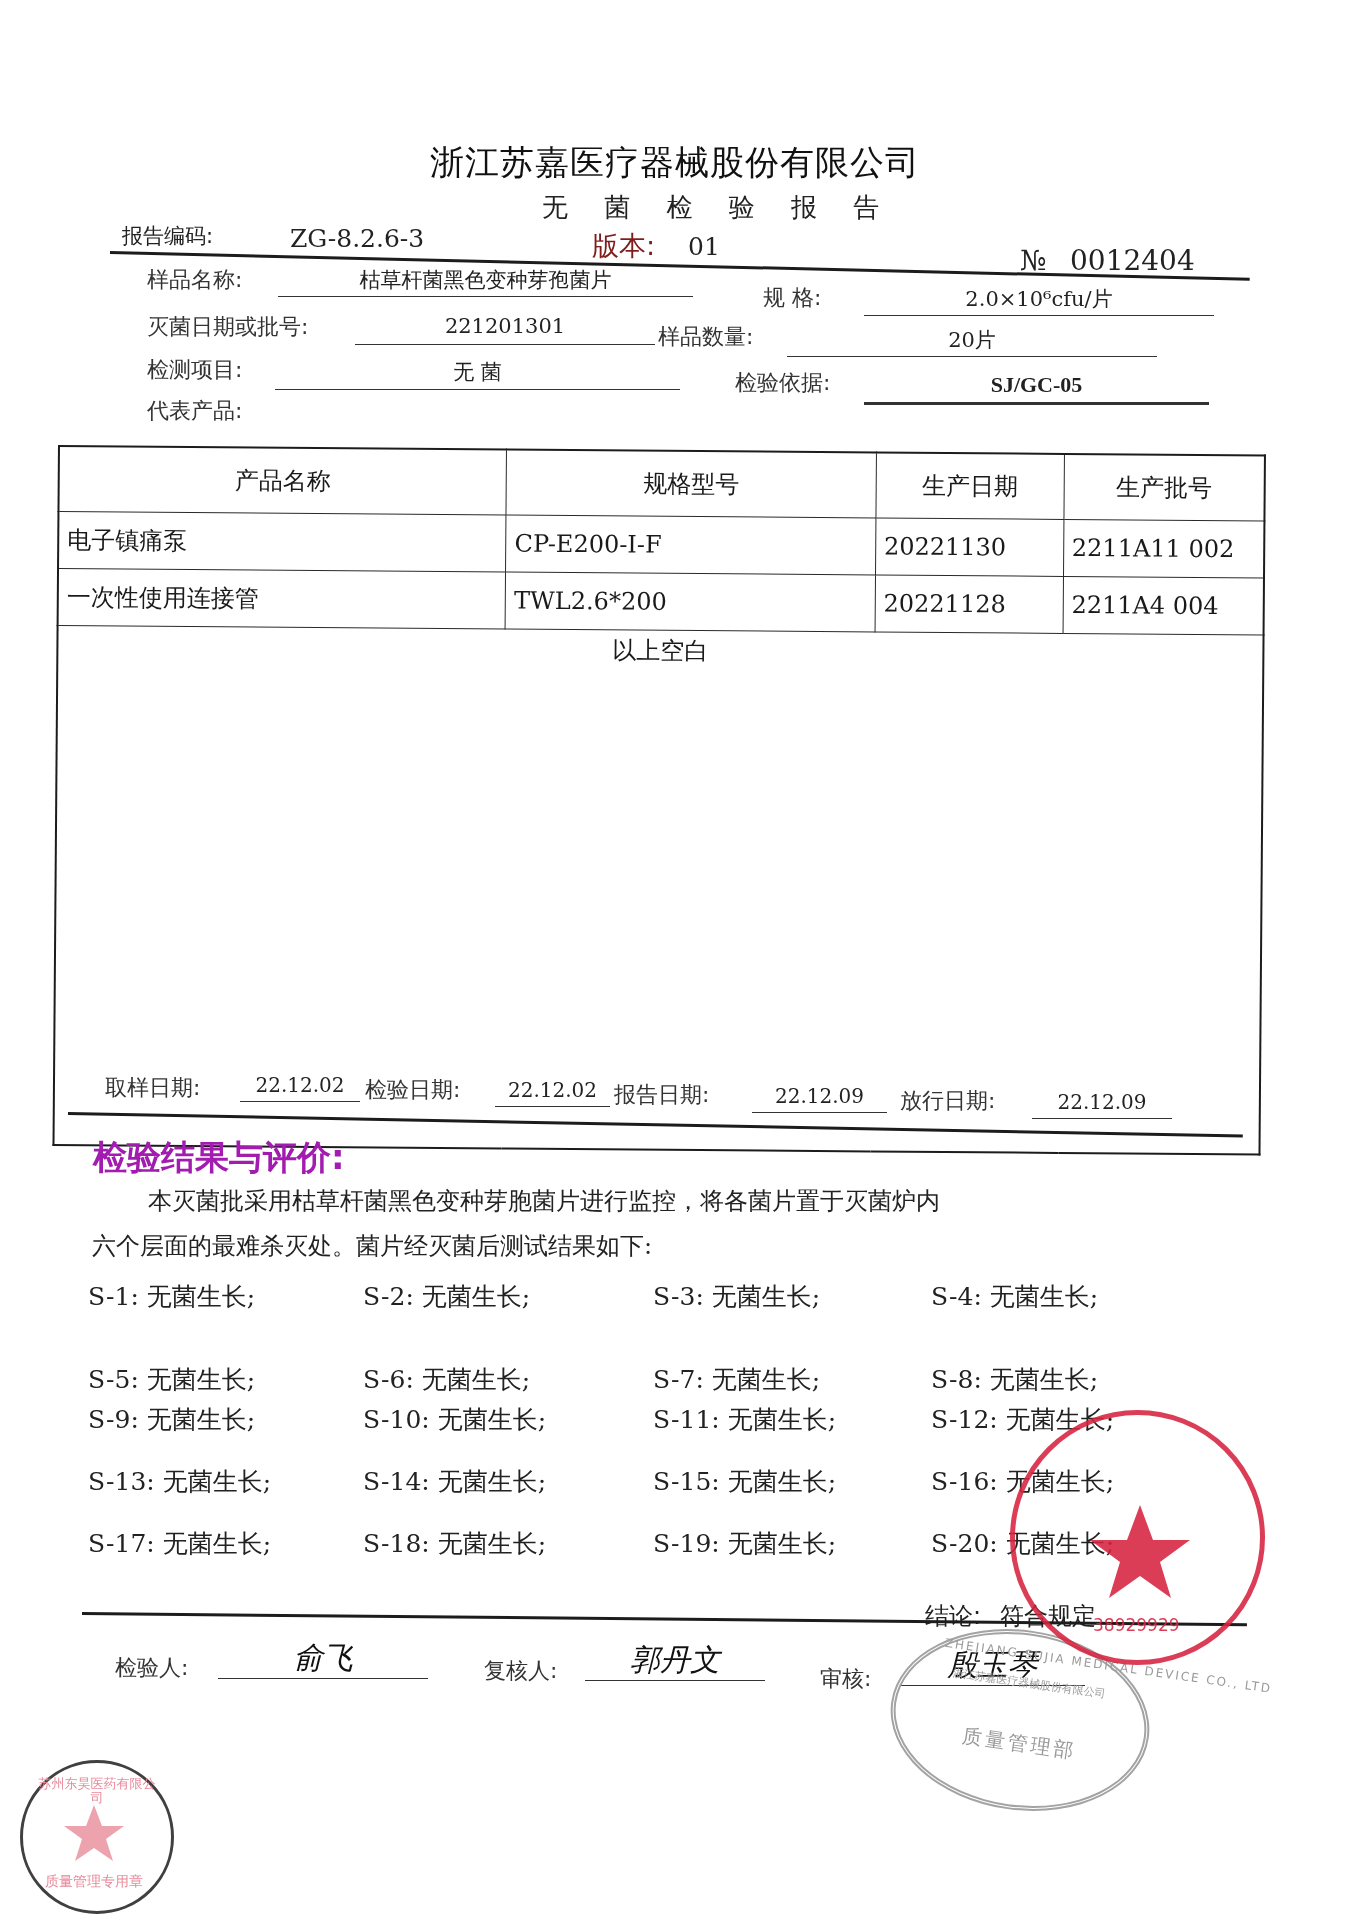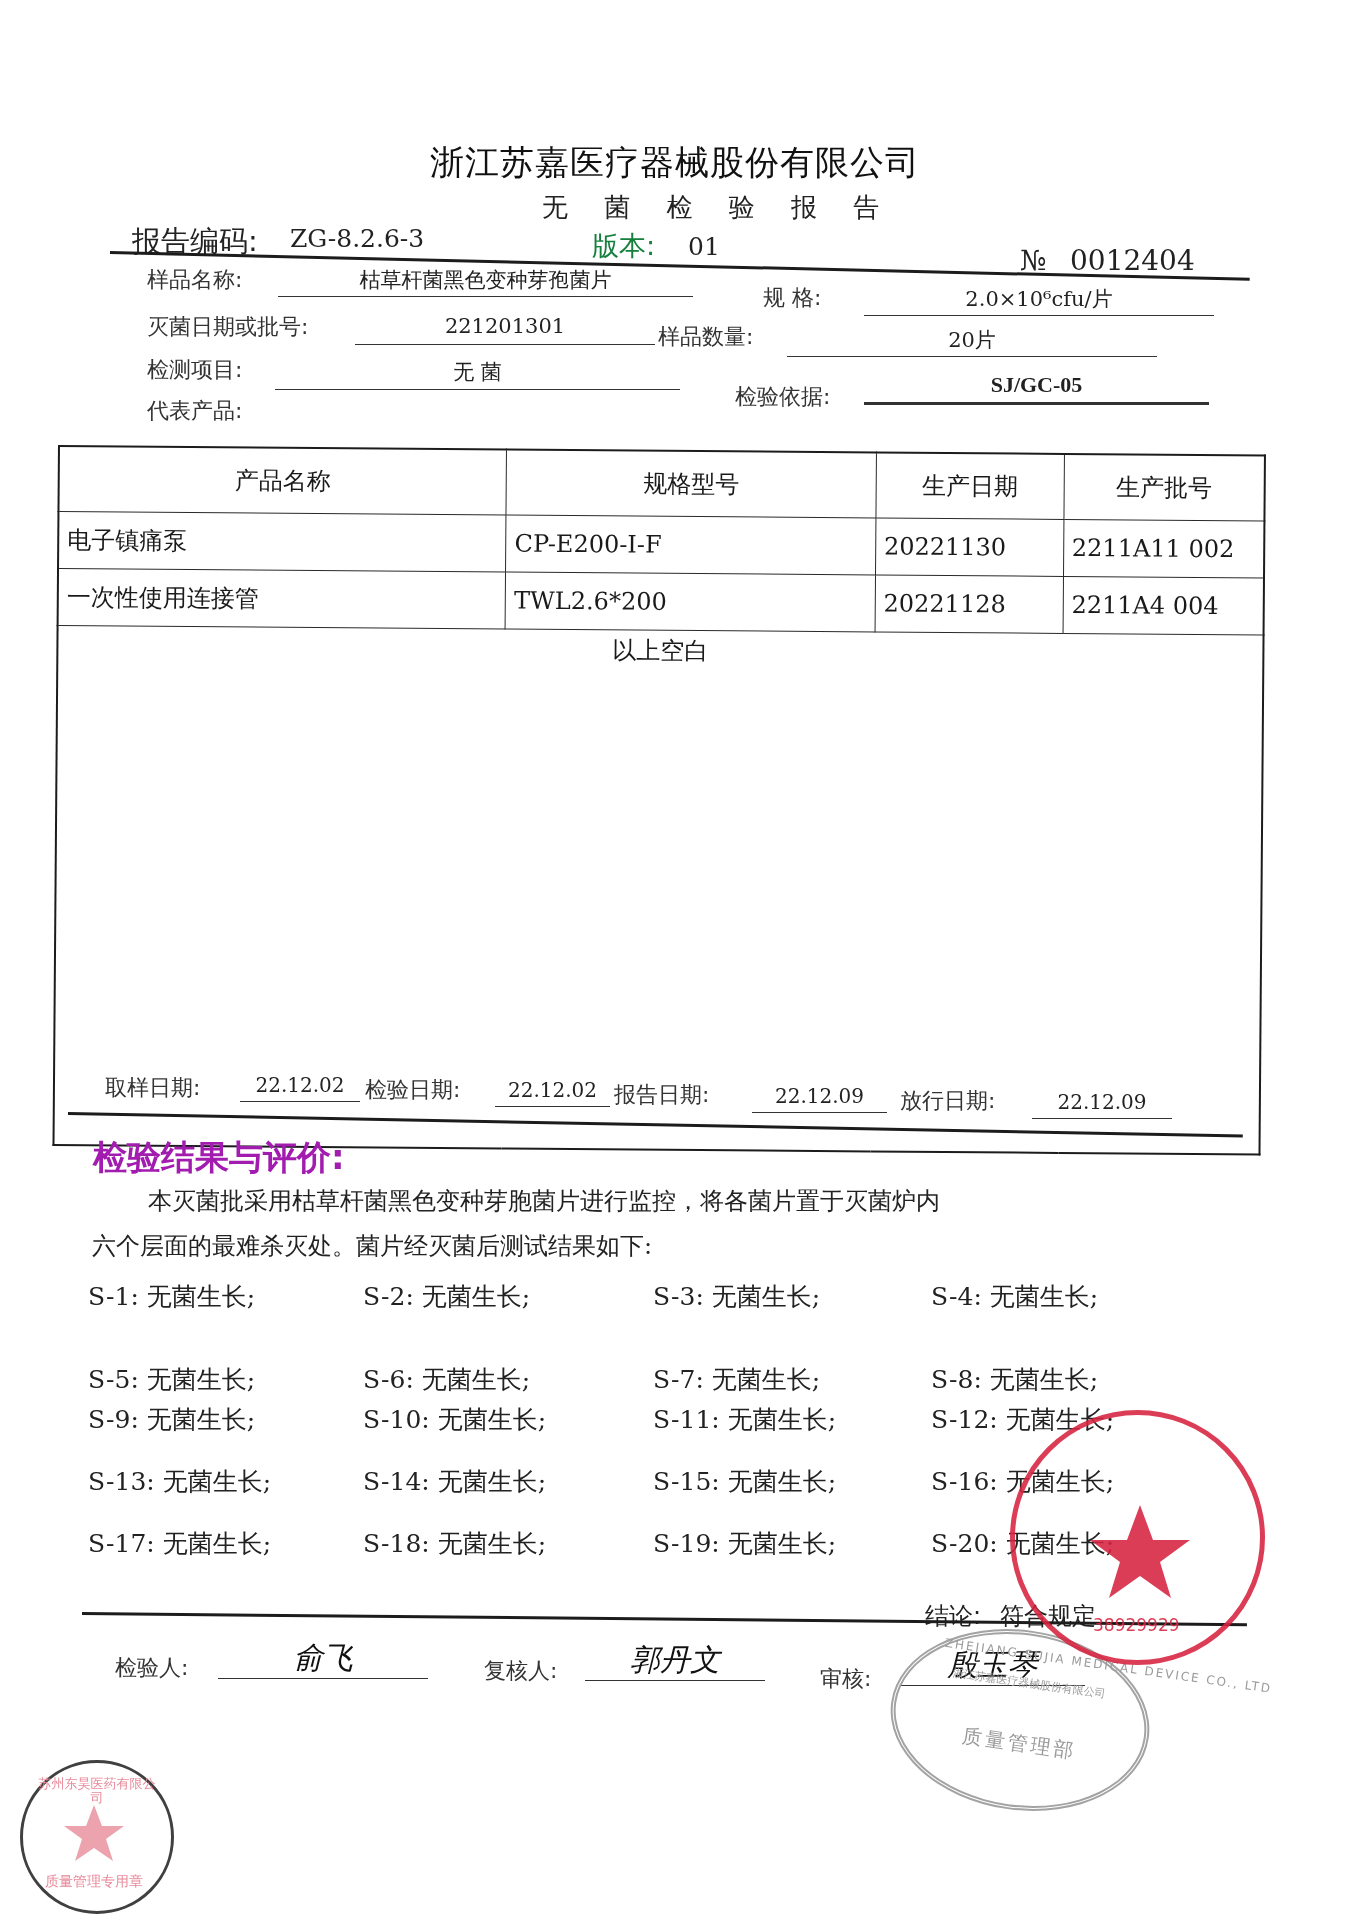--- a/index.html
+++ b/index.html
@@ -24,41 +24,41 @@
   .res-item { display:inline-block; }
   .seal { position:absolute; border-radius:50%; }
   .sig { font-family:"DejaVu Serif", serif; font-style:italic; font-size:30px; color:#111; }
 </style>
 </head>
 <body>
 
 <div class="abs title" style="left:430px; top:140px;">浙江苏嘉医疗器械股份有限公司</div>
 <div class="abs subtitle" style="left:542px; top:190px;">无 菌 检 验 报 告</div>
 
-<div class="abs lbl" style="left:132px; top:222px; font-size:29px; color:#222;">报告编码:</div>
+<div class="abs lbl" style="left:122px; top:222px; font-size:21px; color:#222;">报告编码:</div>
 <div class="abs val" style="left:290px; top:224px; font-size:25px;">ZG-8.2.6-3</div>
-<div class="abs lbl" style="left:592px; top:228px; font-size:27px; color:#15803d;">版本:</div>
+<div class="abs lbl" style="left:592px; top:228px; font-size:27px; color:#7f1d1d;">版本:</div>
 <div class="abs val" style="left:688px; top:232px; font-size:25px;">01</div>
 <div class="abs val" style="left:1020px; top:244px; font-size:28px;">№</div>
 <div class="abs val" style="left:1070px; top:244px; font-size:28px;">0012404</div>
 <div class="hl" style="left:110px; top:251px; width:1140px; transform:rotate(1.35deg);"></div>
 
 <div class="abs lbl" style="left:147px; top:265px;">样品名称:</div>
 <div class="ul val" style="left:278px; top:266px; width:415px; height:30px;">枯草杆菌黑色变种芽孢菌片</div>
 <div class="abs lbl" style="left:763px; top:283px;">规   格:</div>
 <div class="ul val" style="left:864px; top:285px; width:350px; height:30px;">2.0×10⁶cfu/片</div>
 
 <div class="abs lbl" style="left:147px; top:312px;">灭菌日期或批号:</div>
 <div class="ul val" style="left:355px; top:314px; width:300px; height:30px;">221201301</div>
 <div class="abs lbl" style="left:658px; top:322px;">样品数量:</div>
 <div class="ul val" style="left:787px; top:326px; width:370px; height:30px;">20片</div>
 
 <div class="abs lbl" style="left:147px; top:355px;">检测项目:</div>
 <div class="ul val" style="left:275px; top:358px; width:405px; height:31px;">无  菌</div>
-<div class="abs lbl" style="left:735px; top:382px;">检验依据:</div>
+<div class="abs lbl" style="left:735px; top:368px;">检验依据:</div>
 <div class="ul val" style="left:864px; top:372px; width:345px; height:30px; font-weight:bold; font-family:'Liberation Serif', serif; font-size:22px; border-bottom-width:3px;">SJ/GC-05</div>
 
 <div class="abs lbl" style="left:147px; top:396px;text-align:center;">代表产品:</div>
 
 <table class="prod">
   <colgroup>
     <col style="width:449px">
       <col style="width:370px">
       <col style="width:188px">
       <col style="width:201px">

